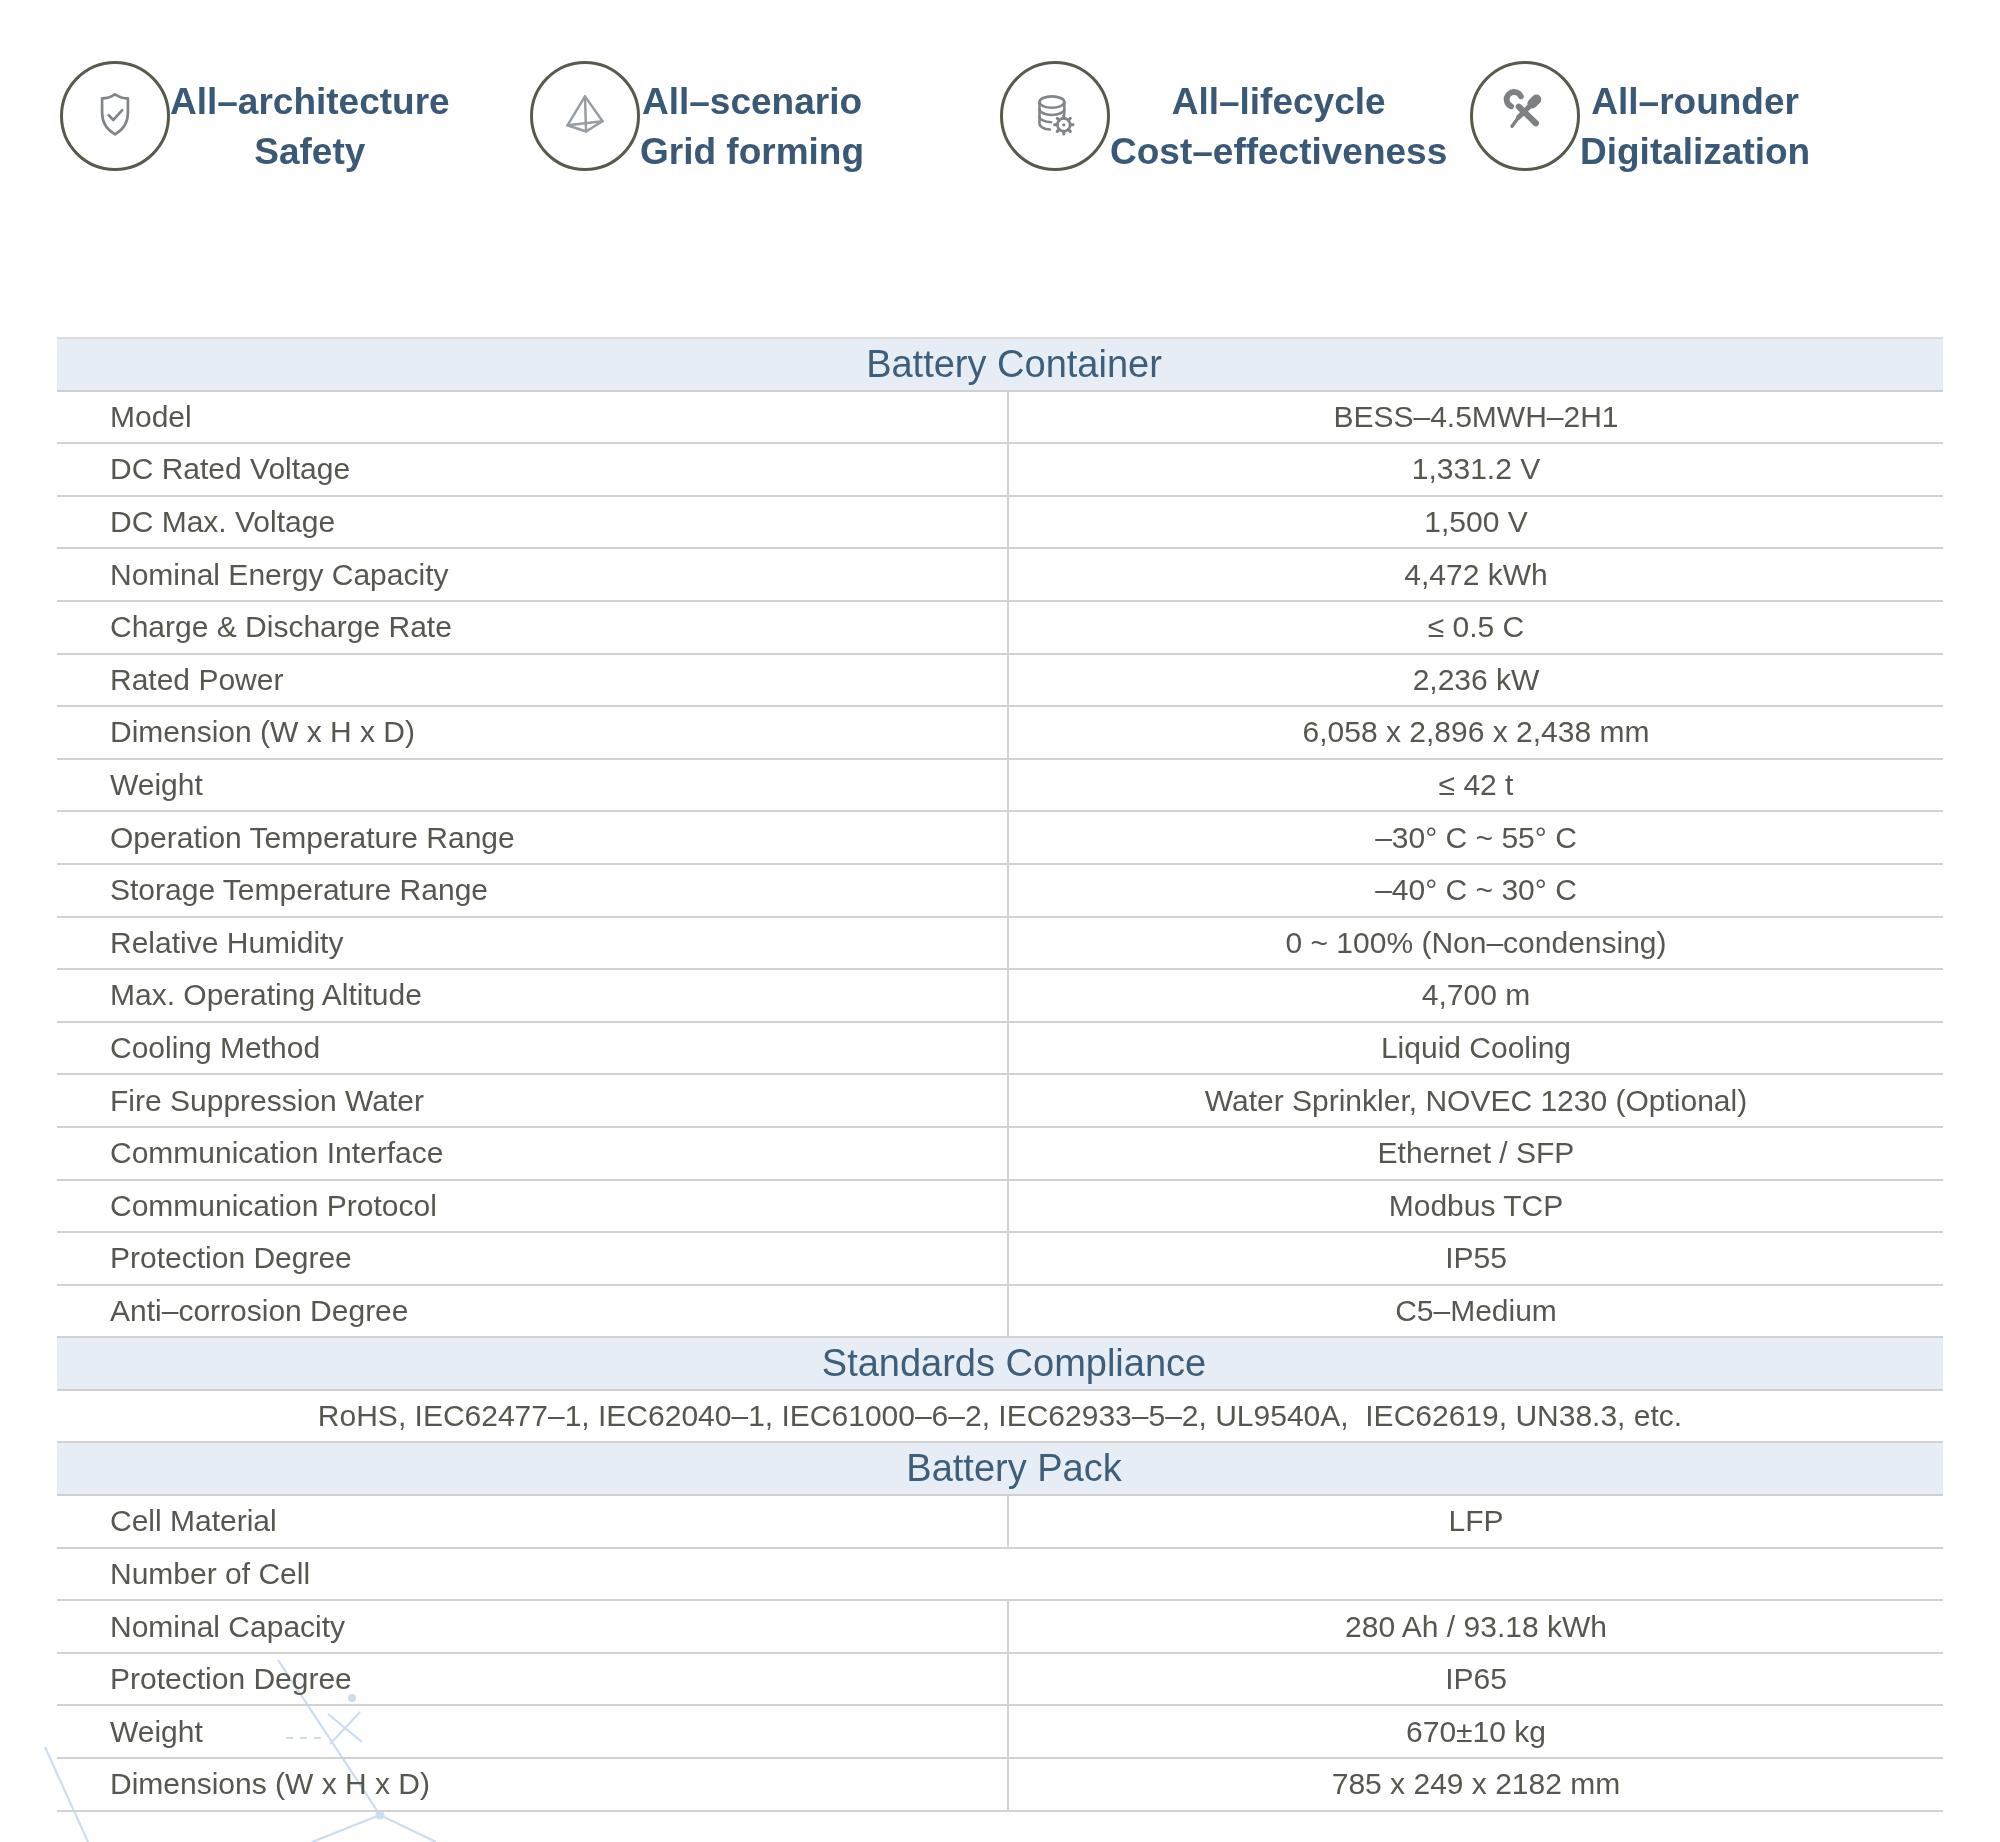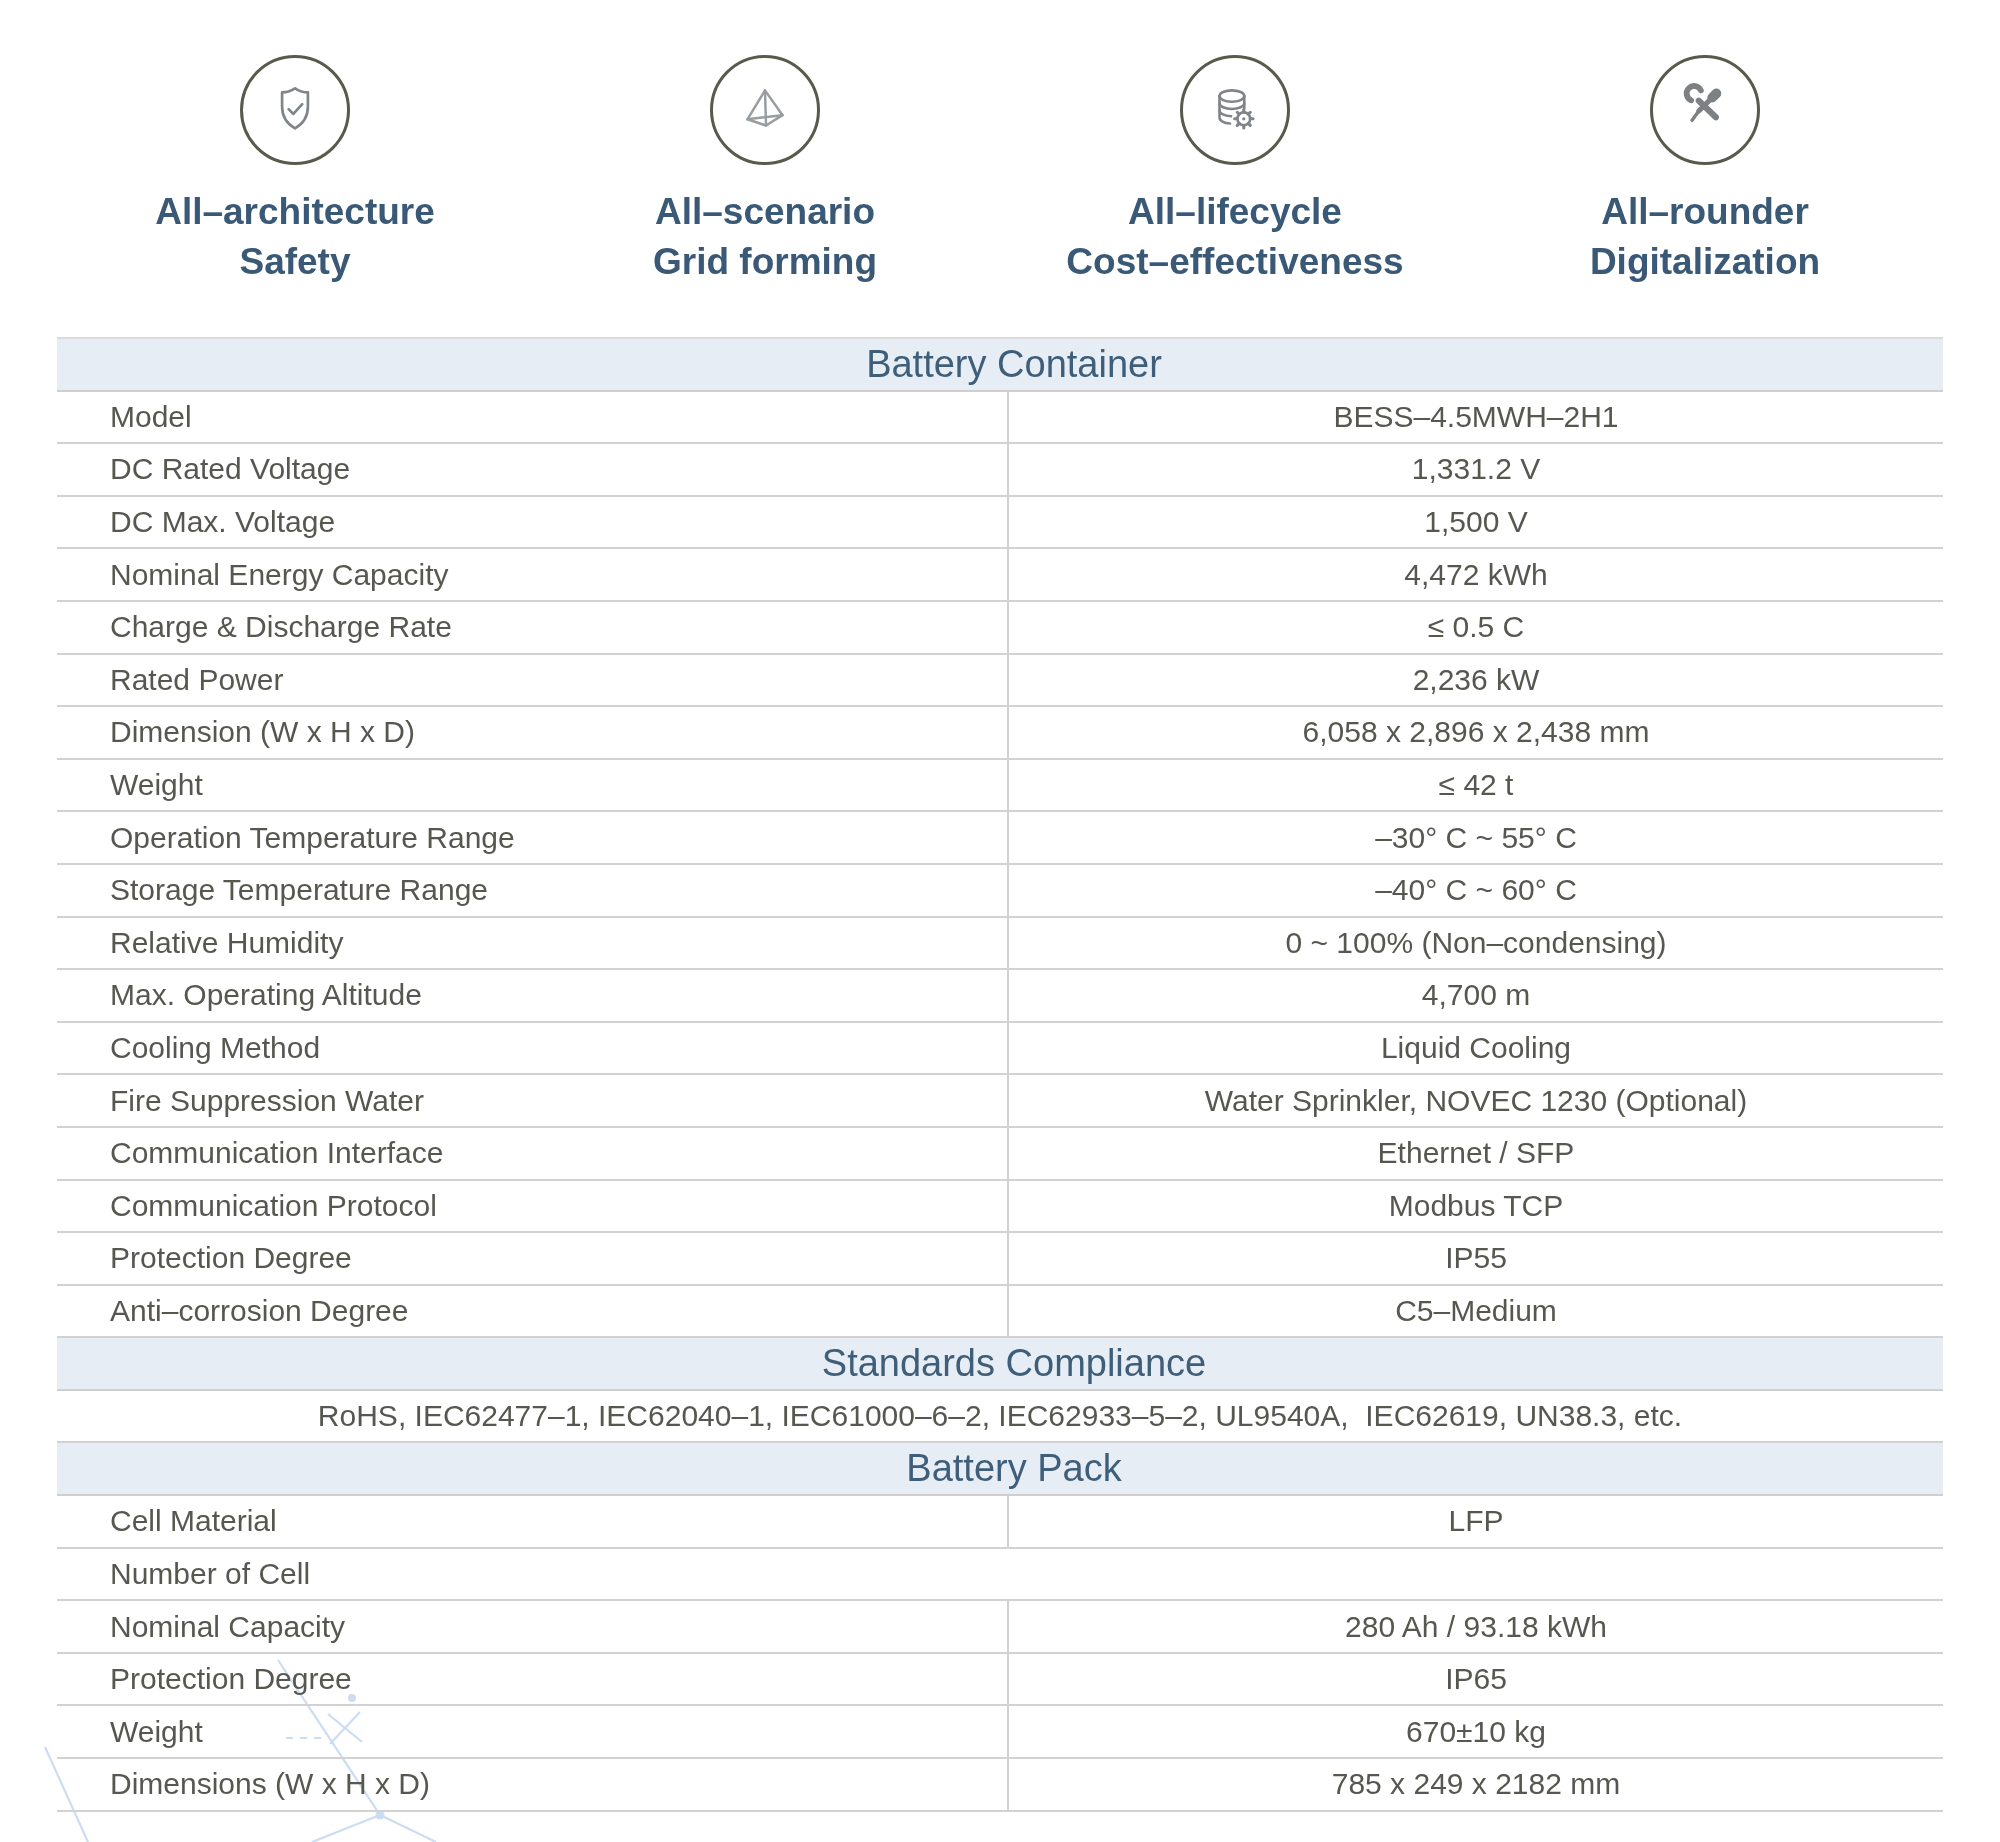--- a/index.html
+++ b/index.html
@@ -6,21 +6,21 @@
   body{
     width:2000px;height:1842px;position:relative;overflow:hidden;
     font-family:"Liberation Sans","DejaVu Sans",sans-serif;
     -webkit-font-smoothing:antialiased;
   }
   
   .features{
     position:absolute;top:55px;left:60px;right:60px;
     display:flex;z-index:2;
   }
-  .feature{flex:1 1 0;display:flex;flex-direction:column;align-items:center;}
+  .feature{flex:1 1 0;display:flex;flex-direction:row;align-items:center;}
   .feature .circle{
     width:110px;height:110px;border:3px solid #575b4b;border-radius:50%;
     display:flex;align-items:center;justify-content:center;box-sizing:border-box;
   }
   .feature svg{display:block;}
   .feature .labels{
     margin-top:22px;text-align:center;
     font-size:37px;font-weight:700;color:#395977;line-height:50px;
     letter-spacing:0px;
   }
@@ -170,21 +170,21 @@
     <div class="row">
     <div class="label">Weight</div>
     <div class="value">≤ 42 t</div>
   </div>
     <div class="row">
     <div class="label">Operation Temperature Range</div>
     <div class="value">–30° C ~ 55° C</div>
   </div>
     <div class="row">
     <div class="label">Storage Temperature Range</div>
-    <div class="value">–40° C ~ 60° C</div>
+    <div class="value">–40° C ~ 30° C</div>
   </div>
     <div class="row">
     <div class="label">Relative Humidity</div>
     <div class="value">0 ~ 100% (Non–condensing)</div>
   </div>
     <div class="row">
     <div class="label">Max. Operating Altitude</div>
     <div class="value">4,700 m</div>
   </div>
     <div class="row">

